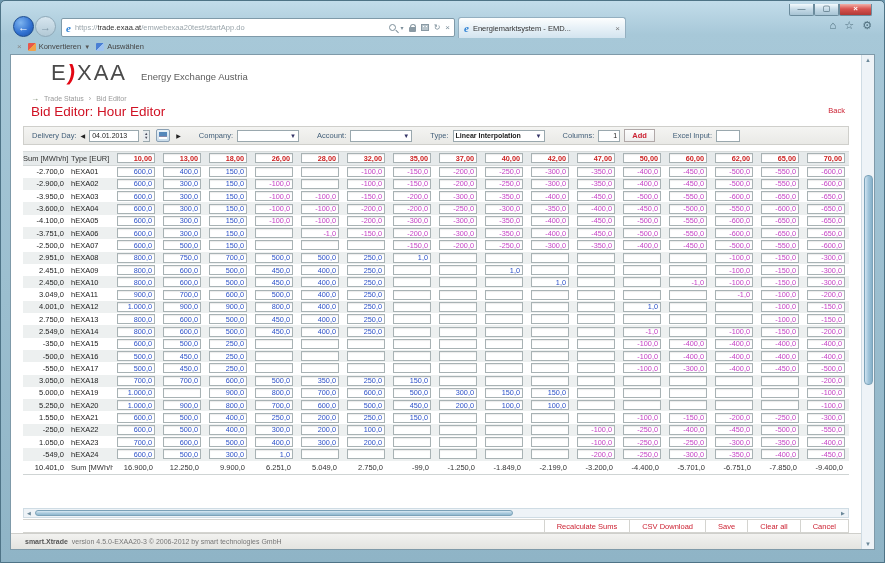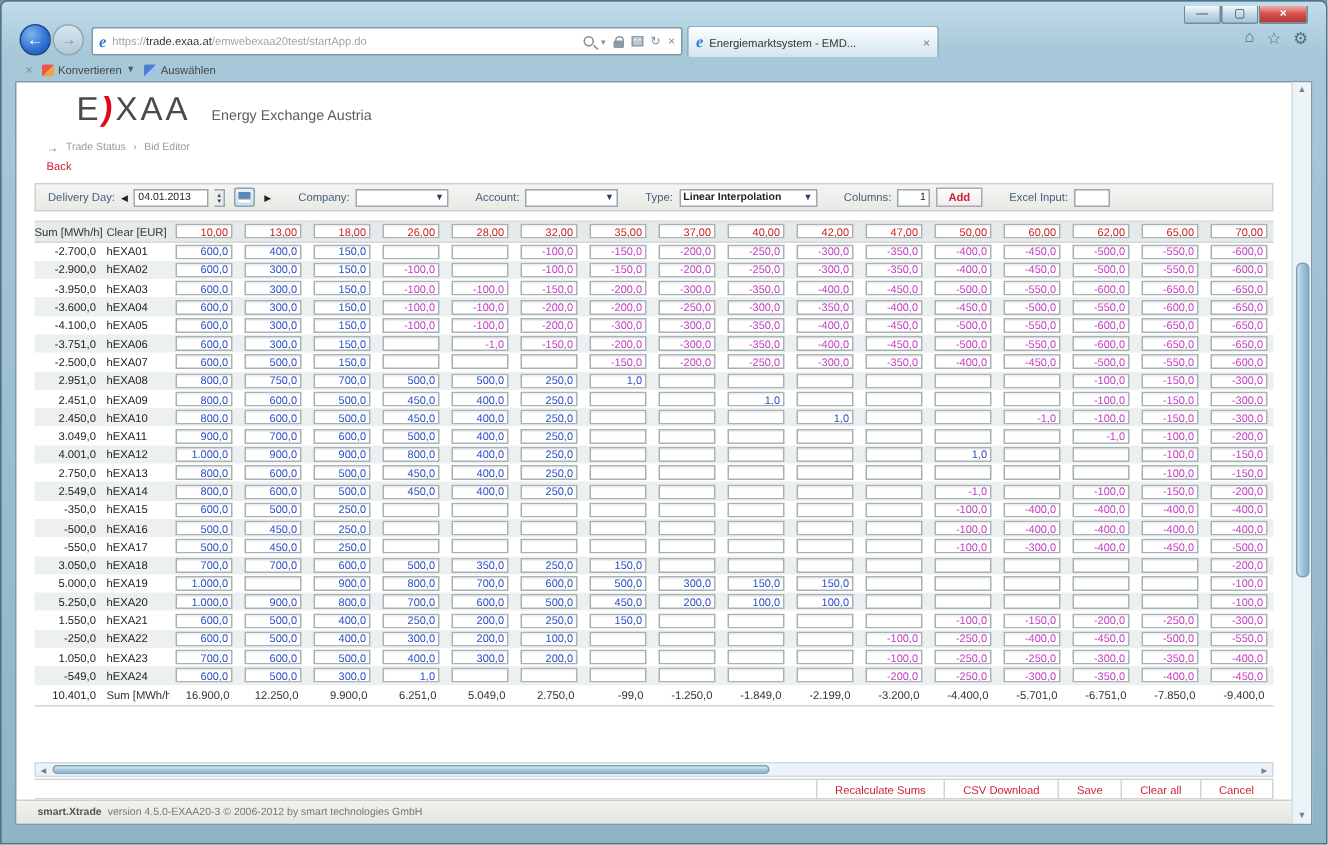--- a/index.html
+++ b/index.html
@@ -99,21 +99,21 @@
   .trow.even{background:#edf0f0;}
   .trow.thead{background:#e6eaeb;height:13.5px;border-bottom:1px solid #d4d8d8;}
   .trow.tfoot{height:14px;border-bottom:1px solid #cfd4d4;background:#fff;}
   .c{overflow:hidden;white-space:nowrap;font-size:7.5px;}
   .c.sum{text-align:right;padding-right:5px;color:#222;}
   .c.lbl{text-align:left;padding-left:2px;color:#222;}
   .thead .c.sum,.thead .c.lbl{color:#333;}
   input.bid{display:block;margin:0 auto;width:calc(100% - 8px);height:10px;border:1px solid #a8b2b4;box-shadow:inset 0 1px 1px rgba(0,0,0,0.08);background:#fff;font-size:7.3px;text-align:right;padding:0 2px;font-family:"Liberation Sans",sans-serif;color:#222;}
   input.bid.pos{color:#2b50c8;}
   input.bid.neg{color:#c43ec4;}
-  input.bid.hdr{color:#cc2222;font-weight:normal;}
+  input.bid.hdr{color:#cc2222;font-weight:bold;}
   .tfoot .c.val{text-align:right;padding-right:6px;color:#333;}
   .tfoot .c.lbl{color:#333;}
 
   .spacer{flex:1;}
 
   
   .hscroll{height:10px;background:#eef3f7;border:1px solid #cfdce4;display:flex;align-items:center;position:relative;margin:0 0 1px 0;}
   .hscroll .harrow{width:10px;text-align:center;font-size:5px;color:#6b8899;}
   .hscroll .hthumb{position:absolute;left:11px;width:58%;top:1px;bottom:1px;border-radius:3px;background:linear-gradient(180deg,#d8e9f3,#a9cadd 55%,#8fb8cf);border:1px solid #7ba2b8;}
   .hscroll .harrow.right{position:absolute;right:0;}
@@ -197,20 +197,21 @@
       <div class="content">
 
         <div class="breadcrumb">
           <span class="arr">→</span>
           <span>Trade Status</span>
           <span>›</span>
           <span>Bid Editor</span>
         </div>
 
         <div class="title-row">
+          <span class="page-title">Bid Editor: Hour Editor</span>
           <span class="back-link">Back</span>
         </div>
 
         <div class="controls">
           <span>Delivery Day:</span>
           <span class="tri">◀</span>
           <input class="ctl-input date-input" readonly="" value="04.01.2013" style="">
           <span class="spinner">
               <span>▲</span>
               <span>▼</span>
@@ -240,21 +241,21 @@
           <input class="ctl-input cols-input" readonly="" value="1" style="">
           <button class="addbtn">Add</button>
           <span class="gap"></span>
           <span>Excel Input:</span>
           <input class="ctl-input excel-box" readonly="" style="">
         </div>
 
         <div class="bid-table">
             <div class="trow thead">
               <div class="c sum">Sum [MWh/h]</div>
-              <div class="c lbl">Clear [EUR]</div>
+              <div class="c lbl">Type [EUR]</div>
               <div class="c">
                 <input class="bid hdr" readonly="" value="10,00" style="">
               </div>
               <div class="c">
                 <input class="bid hdr" readonly="" value="13,00" style="">
               </div>
               <div class="c">
                 <input class="bid hdr" readonly="" value="18,00" style="">
               </div>
               <div class="c">

